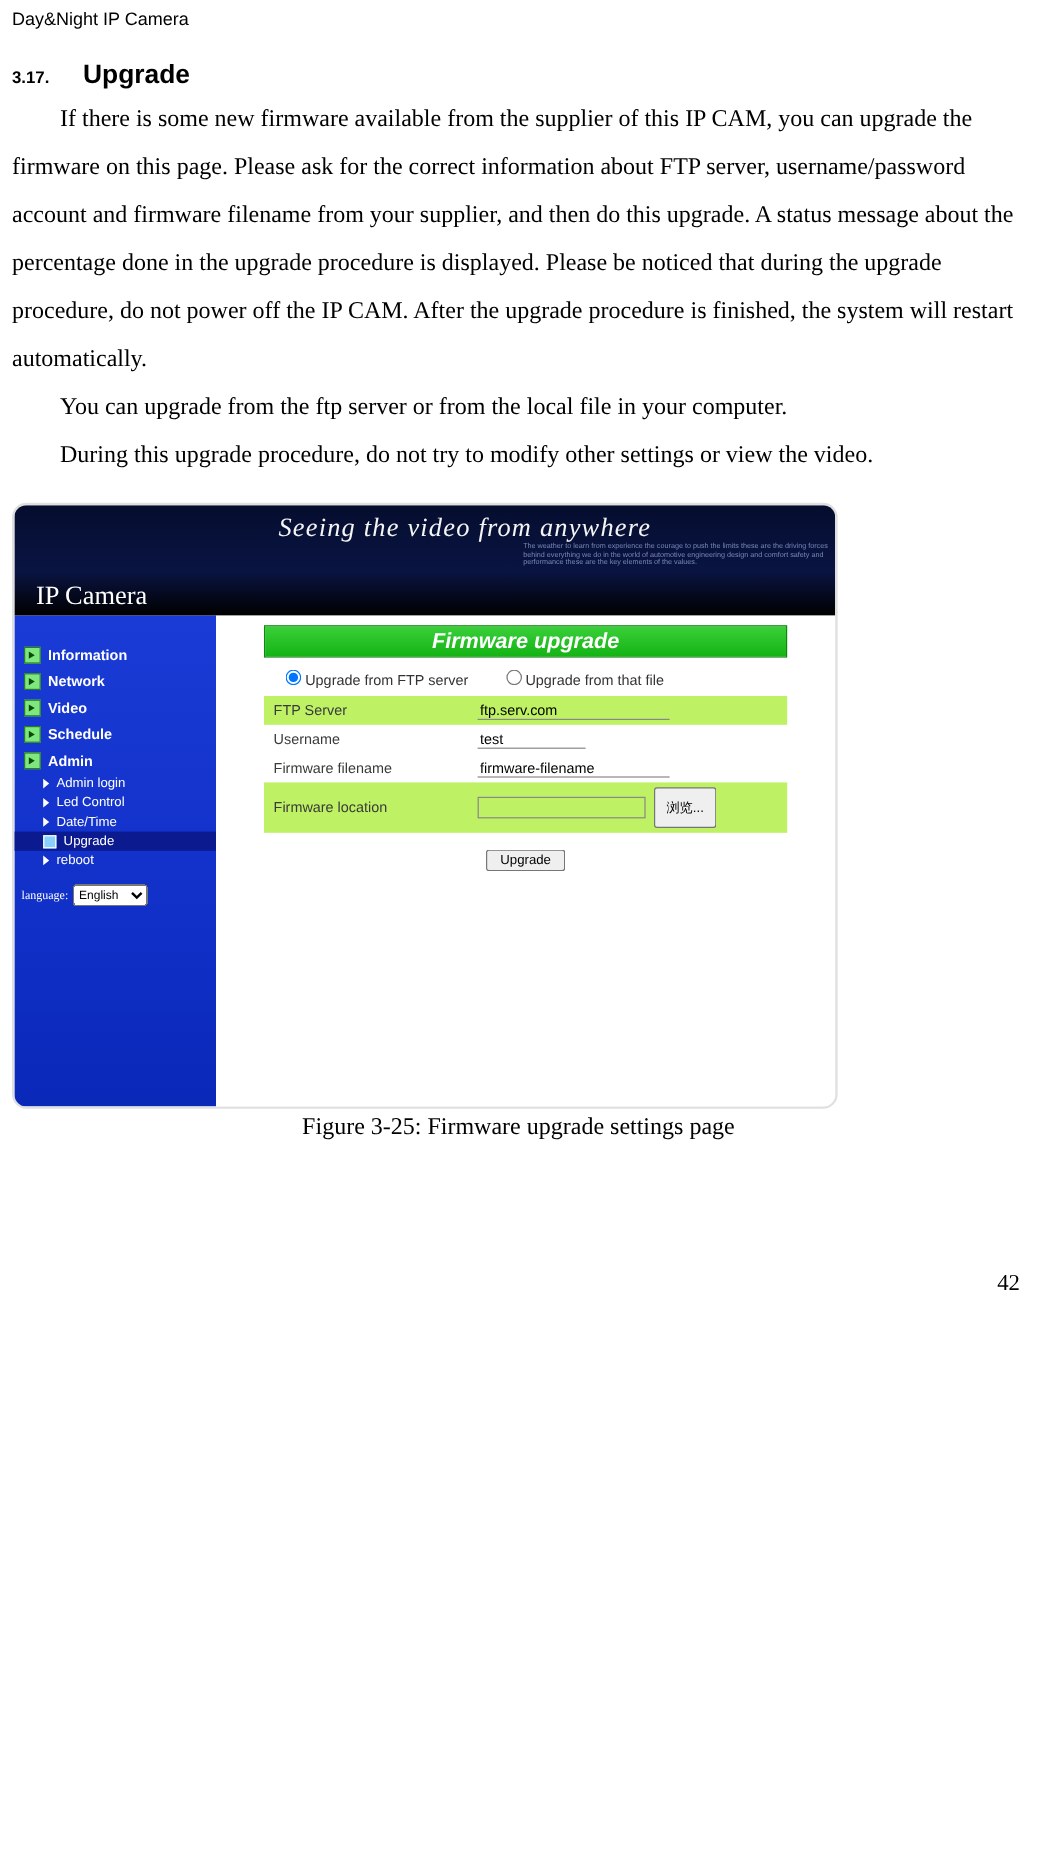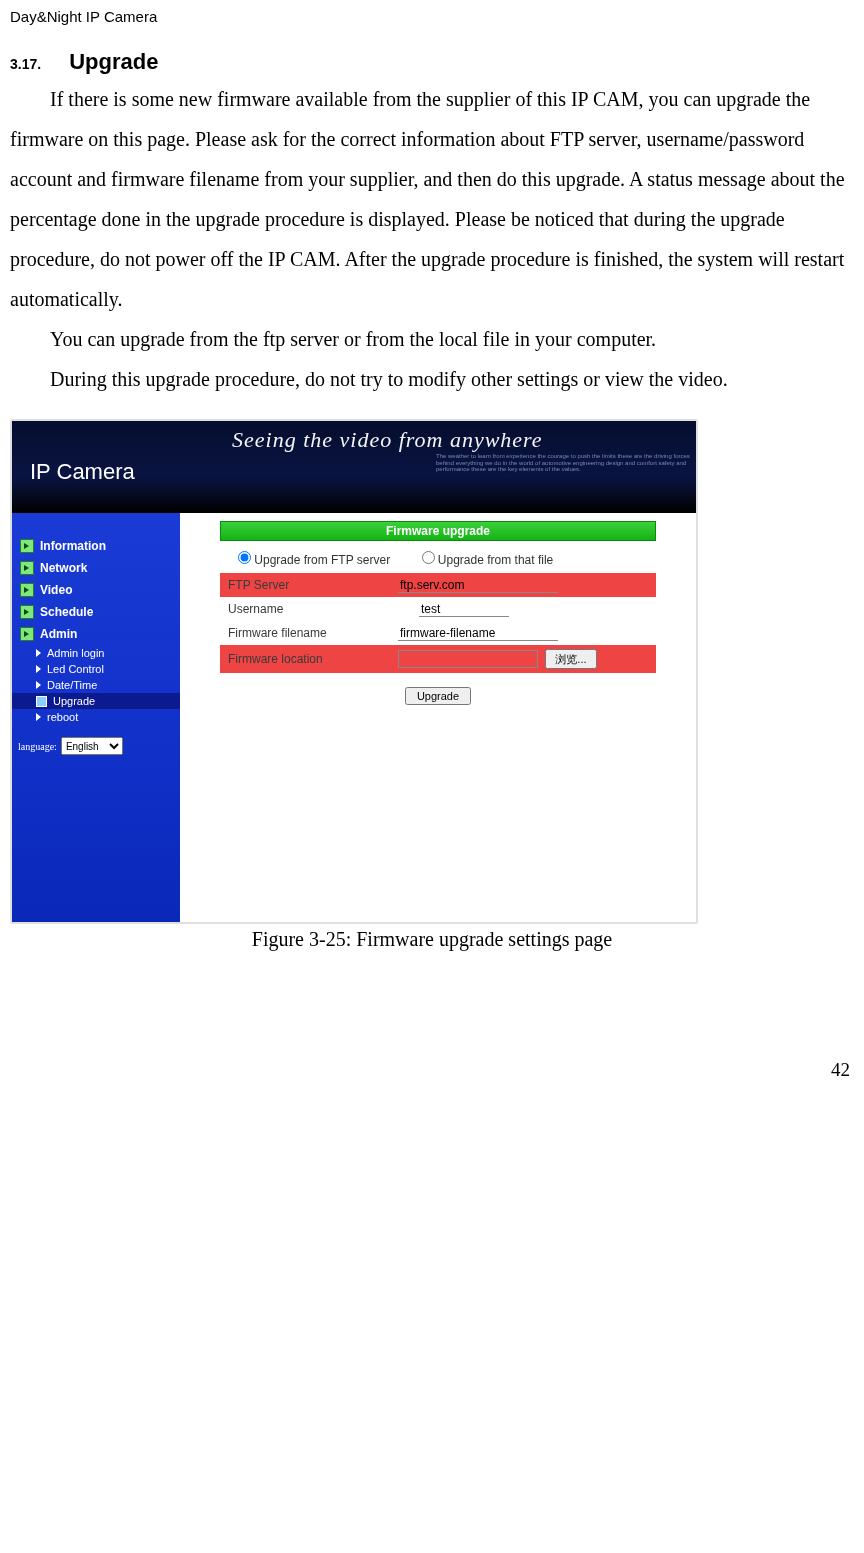--- a/index.html
+++ b/index.html
@@ -2,52 +2,52 @@
 <html><head>
 <meta charset="utf-8">
 <style>
   * { margin:0; padding:0; box-sizing:border-box; }
   body { font-family:"Times New Roman", serif; background:#fff; color:#000; width:864px; margin:0 auto; padding:0 10px; }
   .header-title { font-family:Arial,sans-serif; font-weight:normal; font-size:15px; padding:8px 0 24px 0; }
   .section-num { font-family:Arial,sans-serif; font-weight:bold; font-size:14px; }
   .section-title { font-family:Arial,sans-serif; font-weight:bold; font-size:22px; margin-left:24px; }
   .body-text { font-size:20px; line-height:2.0; margin-top:4px; }
   .body-text p { text-indent:40px; margin:0; }
-  .figure-wrap { margin-top:20px; border:2px solid #e0e0e0; border-radius:2px; background:#fff; width:688px; height:505px; position:relative; overflow:hidden; }
+  .figure-wrap { margin-top:20px; border:2px solid #e0e0e0; border-radius:12px; background:#fff; width:688px; height:505px; position:relative; overflow:hidden; }
   .fig-caption { font-size:20px; margin-top:4px;text-align:center; }
   .page-num { text-align:right; font-size:19px; margin-top:108px; padding-right:4px; }
 
   
   .banner { position:absolute; top:0; left:0; right:0; height:92px; background:linear-gradient(#050d2e,#0a1442 60%,#000000); color:#fff; }
   .banner-script { position:absolute; top:6px; left:220px; font-family:"Brush Script MT","Comic Sans MS",cursive; font-style:italic; font-size:22px; color:#f5f5f5; letter-spacing:1px; }
-  .banner-logo { position:absolute; left:18px; bottom:28px; font-family:Liberation Sans, sans-serif; color:#fff; font-size:22px;margin-top:29px; }
+  .banner-logo { position:absolute; left:18px; bottom:4px; font-family:Liberation Serif, serif; color:#fff; font-size:22px;margin-top:29px; }
   .banner-blur { position:absolute; right:0; top:32px; width:260px; font-size:6px; line-height:1.1; color:#b9cfff; opacity:.6; font-family:Arial,sans-serif; }
   .shot-body { position:absolute; top:92px; left:0; right:0; bottom:0; display:flex; }
   .sidebar { width:168px; background:linear-gradient(#1b3bd6,#1030c8 60%,#0a28b8); color:#fff; font-family:Arial,sans-serif; font-size:12px; padding-top:22px; }
   .nav-item { display:flex; align-items:center; gap:6px; padding:4px 10px 4px 8px; font-weight:bold; }
   .nav-item .ico { width:14px; height:14px; background:#7ee87e; border:1px solid #2a7a2a; position:relative; }
   .nav-item .ico::after { content:""; position:absolute; left:3px; top:3px; border-left:5px solid #0b4a0b; border-top:3px solid transparent; border-bottom:3px solid transparent; }
   .sub-item { display:flex; align-items:center; gap:6px; padding:2px 0 2px 24px; font-size:11px; }
   .sub-item .arrow { width:0; height:0; border-left:5px solid #fff; border-top:4px solid transparent; border-bottom:4px solid transparent; }
   .sub-item.active { background:#0b1a8e; }
   .sub-item.active .box { width:11px; height:11px; background:#8ad0ff; border:1px solid #fff; }
   .lang-row { padding:12px 0 0 6px; font-size:10px; font-family:"Times New Roman",serif; color:#fff; display:flex; align-items:center; gap:4px; }
   .lang-row select { font-size:10px; height:18px; width:62px; }
 
   .content { flex:1; background:#fff; font-family:Arial,sans-serif; font-size:12px; color:#333; }
-  .green-bar { background:linear-gradient(#3ad03a,#14b314); color:#fff; font-weight:bold; text-align:center; font-size:12px; padding:2px 0; margin:8px 40px 6px 40px; border:1px solid #0a8a0a; }
+  .green-bar { background:linear-gradient(#3ad03a,#14b314); color:#fff; font-weight:bold; text-align:center; font-size:18px; padding:2px 0; margin:8px 40px 6px 40px; border:1px solid #0a8a0a;font-style:italic; }
   .radio-row { padding:4px 40px 6px 58px; }
   .radio-row label { margin-right:28px; font-size:12px; }
   .tbl { width:calc(100% - 80px); margin:0 40px; border-collapse:collapse; }
   .tbl td { padding:4px 8px; font-size:12px; }
-  .tbl tr.z td { background:#ef4444; }
+  .tbl tr.z td { background:#bef264; }
   .tbl tr td:first-child { width:170px; color:#3a3a3a; }
   .tbl input[type=text], .tbl input[type=password] { border:none; border-bottom:1px solid #888; background:transparent; height:16px; font-size:12px; padding:0 2px; }
-  .w-l { width:160px; } .w-m { width:90px;margin-left:21px; } .w-f { width:140px; border:1px solid #888!important; border-bottom:1px solid #888!important; height:18px!important; }
-  .browse-btn { font-size:11px; height:20px; padding:0 8px; margin-left:4px; }
+  .w-l { width:160px; } .w-m { width:90px; } .w-f { width:140px; border:1px solid #888!important; border-bottom:1px solid #888!important; height:18px!important; }
+  .browse-btn { font-size:11px; height:34px; padding:0 8px; margin-left:4px; }
   .upgrade-btn-row { text-align:center; padding:14px 0; }
   .upgrade-btn { font-size:11px; padding:1px 10px; }
 </style>
 </head>
 <body>
 
 <div class="header-title">Day&amp;Night IP Camera</div>
 
 <div>
   <span class="section-num">3.17.</span>

